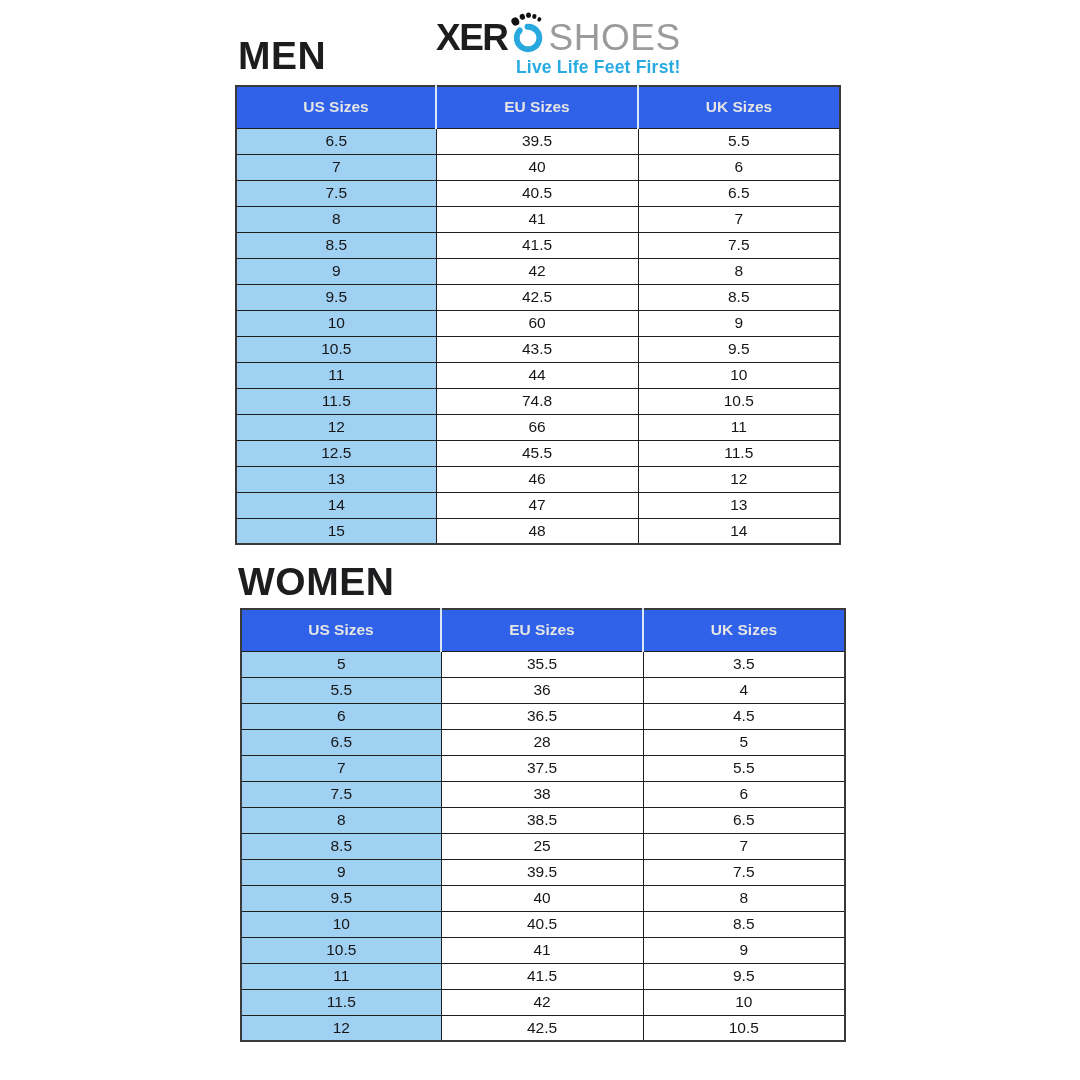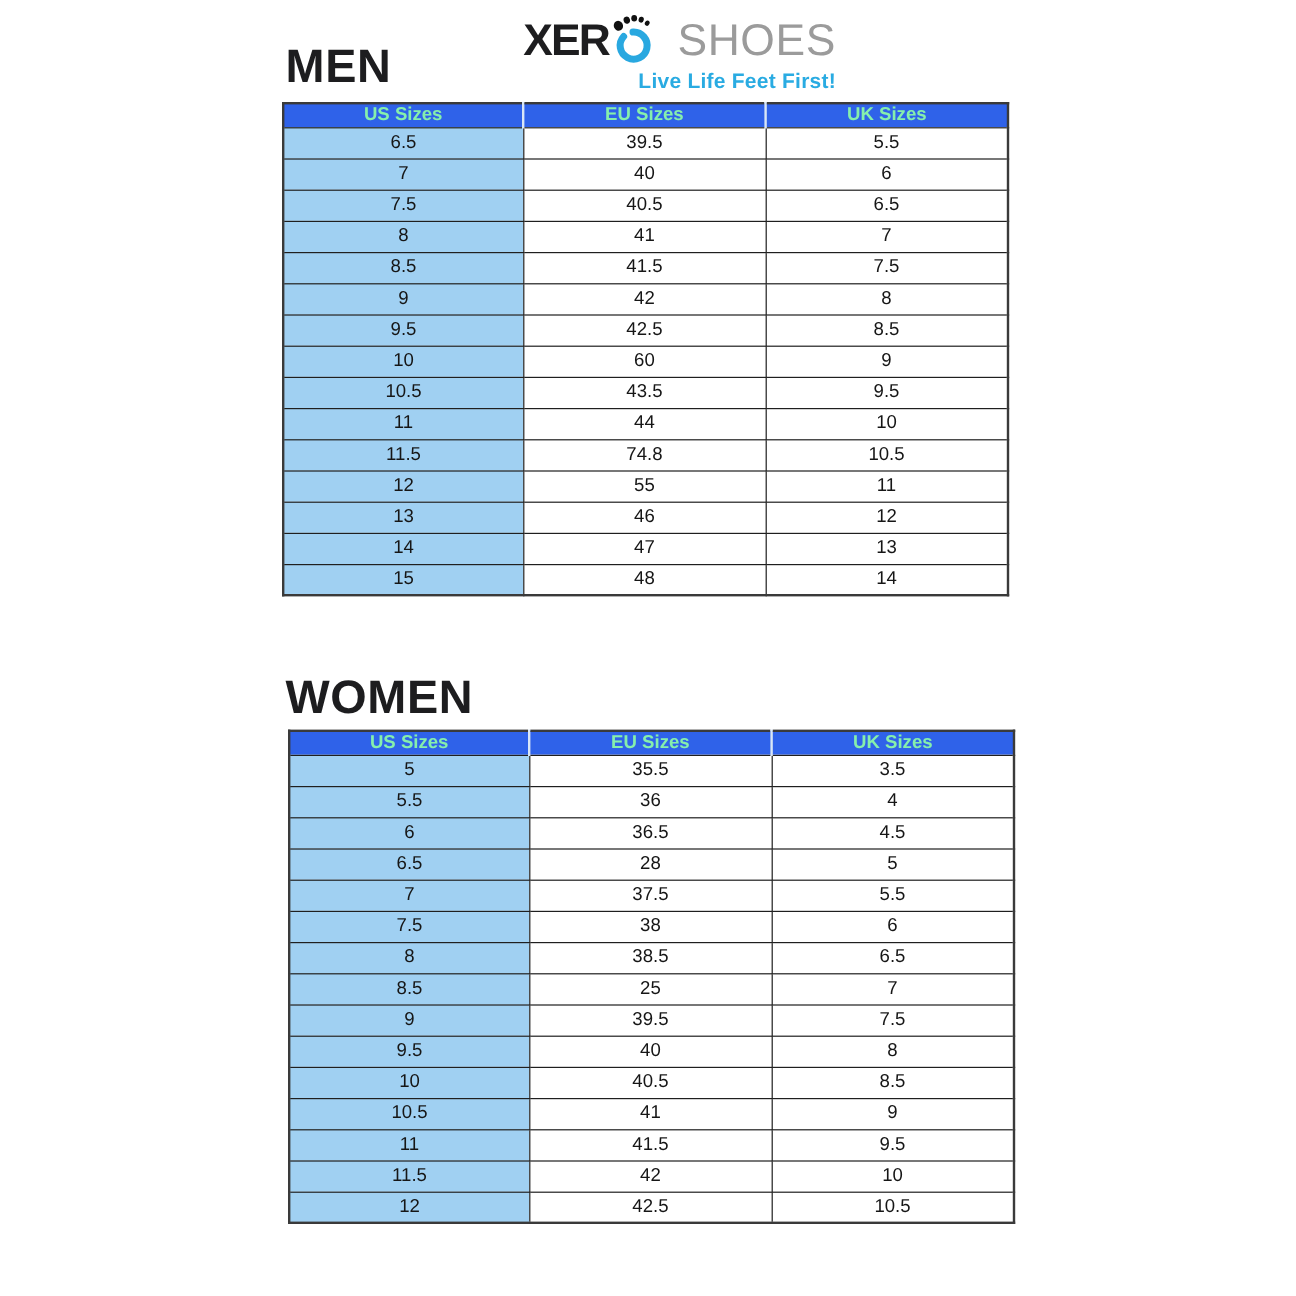--- a/index.html
+++ b/index.html
@@ -5,30 +5,29 @@
   html,body{margin:0;padding:0;}
   body{
     width:1080px;height:1080px;position:relative;background:#ffffff;
     font-family:"Liberation Sans", sans-serif;overflow:hidden;
   }
   
   .logo{
     position:absolute;left:436px;top:10px;
     display:flex;flex-direction:column;
   }
-  .logo-row{display:flex;align-items:center;line-height:1;}
+  .logo-row{display:flex;align-items:flex-end;line-height:1;}
   .brand-xer{
     font-size:37px;font-weight:800;letter-spacing:-1.5px;
     color:var(--brand-black,#1d1d1f);
   }
   .footprint{width:40px;height:46px;margin:0 1px 0 0;display:block;}
   .brand-shoes{
     font-size:37px;font-weight:400;letter-spacing:0.5px;
     color:var(--shoes-gray,#9b9b9b);
-    margin-left:16px;
   }
   .tagline{
     align-self:flex-end;margin-top:1px;
     font-size:17.5px;font-weight:700;letter-spacing:0.2px;
     color:var(--logo-cyan,#29abe2);
     margin-left:20px;
   }
   
   .section-title{
     position:absolute;left:238px;line-height:1;
@@ -39,22 +38,22 @@
   #women-title{top:562px;}
   
   table.size-table{
     position:absolute;border-collapse:collapse;table-layout:fixed;
     border:2px solid #3a3a3a;background:#fff;
   }
   #men-table{left:235px;top:85px;width:604px;}
   #women-table{left:240px;top:608px;width:603px;}
   .size-table th{
     background:var(--header-blue,#2f62e9);
-    color:#86efac;font-size:15.5px;font-weight:700;
-    height:20px;box-sizing:border-box;padding:0;text-align:center;
+    color:#e5e5e5;font-size:15.5px;font-weight:700;
+    height:42px;box-sizing:border-box;padding:0;text-align:center;
     border-left:2px solid #d9e6f6;border-bottom:1.5px solid #1f1f1f;
   }
   .size-table th:first-child{border-left:none;}
   .size-table td{
     height:26px;box-sizing:border-box;padding:0;text-align:center;
     font-size:15.5px;font-weight:500;color:#161616;
     border:1.5px solid #1f1f1f;background:#ffffff;
   }
   .size-table td:first-child{background:var(--row-blue,#a0d0f2);}
 </style>
@@ -143,22 +142,27 @@
         <td>44</td>
         <td>10</td>
       </tr>
       <tr>
         <td>11.5</td>
         <td>74.8</td>
         <td>10.5</td>
       </tr>
       <tr>
         <td>12</td>
-        <td>55</td>
+        <td>66</td>
         <td>11</td>
+      </tr>
+      <tr>
+        <td>12.5</td>
+        <td>45.5</td>
+        <td>11.5</td>
       </tr>
       <tr>
         <td>13</td>
         <td>46</td>
         <td>12</td>
       </tr>
       <tr>
         <td>14</td>
         <td>47</td>
         <td>13</td>

